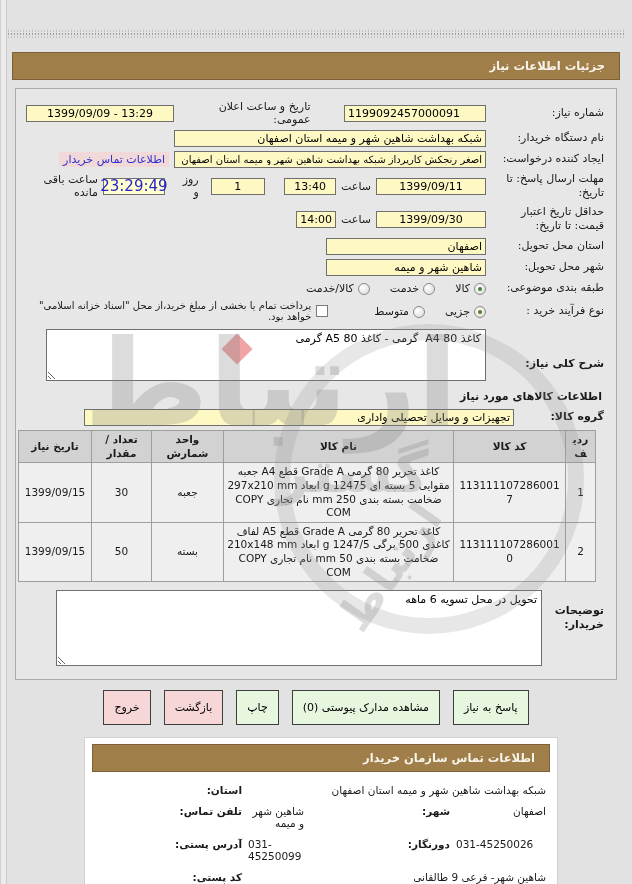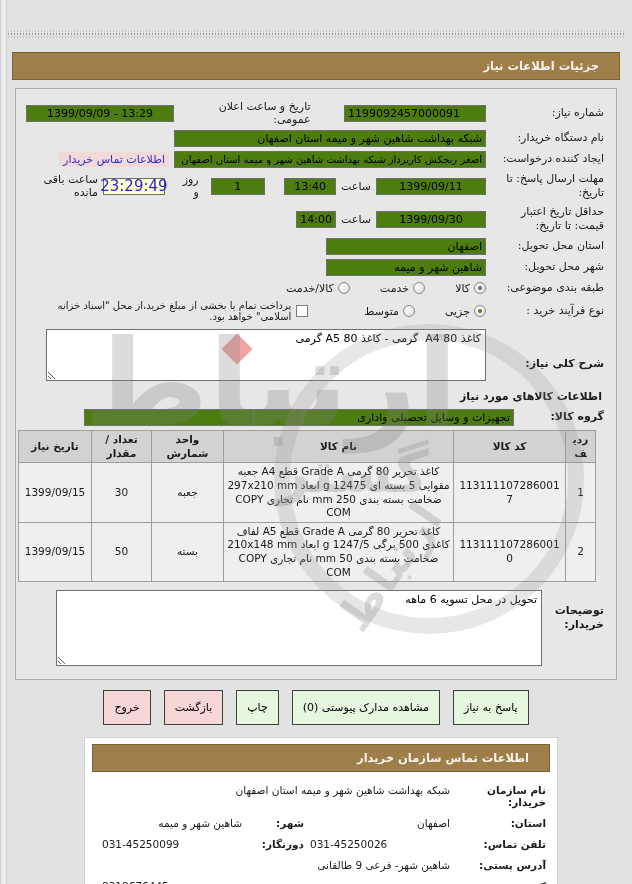--- a/index.html
+++ b/index.html
@@ -17,53 +17,53 @@
     background:#ececec; border-left:1px solid #cfcfcf; border-right:1px solid #cccccc; }
 
   
   .dotband { margin:30px 8px 0 8px; }
   .dotband .dl { height:2px; margin-bottom:1px;
     background-image:repeating-linear-gradient(90deg,#9a9a9a 0 1px,transparent 1px 3px); }
   .dotband .dl.light { background-image:repeating-linear-gradient(90deg,#c4c4c4 0 1px,transparent 1px 3px); }
 
   .section-header {
     background:#a07e4a; border:1px solid #7c6137; color:#f8f4ec;
-    font-weight:bold; font-size:11.5px; padding:6px 20px; 
+    font-weight:bold; font-size:11.5px; padding:6px 14px; 
   }
   .hdr1 { margin:14px 12px 8px 12px; }
 
   .main-panel {
     margin:0 15px; border:1px solid #ababab; background:#e7e7e7;
     padding:8px 12px 10px 10px; position:relative;
   }
 
   .frow { display:flex; align-items:center; margin:3px 0; min-height:18px; }
   .flabel { width:118px; flex:none; padding-left:4px; line-height:1.25; }
   .flabel.b, .b { font-weight:bold; }
 
   .tbx {
-    background:#4d7c0f; border:1px solid #6f6f6f; height:17px;
+    background:#fef9c3; border:1px solid #6f6f6f; height:17px;
     font-family:"DejaVu Sans",sans-serif; font-size:11px; padding:0 3px;
     display:inline-flex; align-items:center;
   }
   input.tbx { display:inline-block; line-height:15px; }
   .center { text-align:center; justify-content:center; }
 
   .countdown { background:#ffffcf; border:1px solid #6f6f6f; color:#2626c9;
     height:17px; width:62px; display:inline-flex; align-items:center; justify-content:center;
     font-size:15px; }
 
   .contact-link { color:#2d2dd0; background:#f2d9d9; padding:1px 4px; margin-right:5px;
     cursor:pointer; white-space:nowrap; }
 
   .radio { width:12px; height:12px; flex:none; border-radius:50%;
     border:1px solid #8a8a8a; background:radial-gradient(circle at 35% 35%, #ffffff, #d8d8d8);
     position:relative; margin-left:4px; }
   .radio.checked::after { content:""; position:absolute; inset:3px; border-radius:50%; background:#4a7d2d; }
-  .ropt { display:inline-flex; align-items:center; margin-left:30px; }
+  .ropt { display:inline-flex; align-items:flex-end; margin-left:20px; }
 
   .checkbox { width:12px; height:12px; flex:none; border:1px solid #7a7a7a; background:#fff; margin-left:5px; }
 
   textarea.tarea {
     background:#fff; border:1px solid #6f6f6f; font-family:"DejaVu Sans",sans-serif;
     font-size:11px; padding:2px 4px; resize:both; overflow:auto; direction:rtl;
   }
 
   .goods-title { font-weight:bold; margin:9px 2px 5px 0; }
 
@@ -258,21 +258,20 @@
   <button class="btn green">مشاهده مدارک پیوستی (0)</button>
   <button class="btn green">چاپ</button>
   <button class="btn pink">بازگشت</button>
   <button class="btn pink">خروج</button>
 </div>
 
 <div class="contact-panel">
   <div class="section-header">اطلاعات تماس سازمان خریدار</div>
 
   <div class="cgrid">
-    <span class="cl">نام سازمان خریدار:</span>
     <span class="cv" style="grid-column:span 3">شبکه بهداشت شاهین شهر و میمه استان اصفهان</span>
 
     <span class="cl">استان:</span>
     <span class="cv">اصفهان</span>
     <span class="cl">شهر:</span>
     <span class="cv">شاهین شهر و میمه</span>
 
     <span class="cl">تلفن تماس:</span>
     <span class="cv ltr">031-45250026</span>
     <span class="cl">دورنگار:</span>

